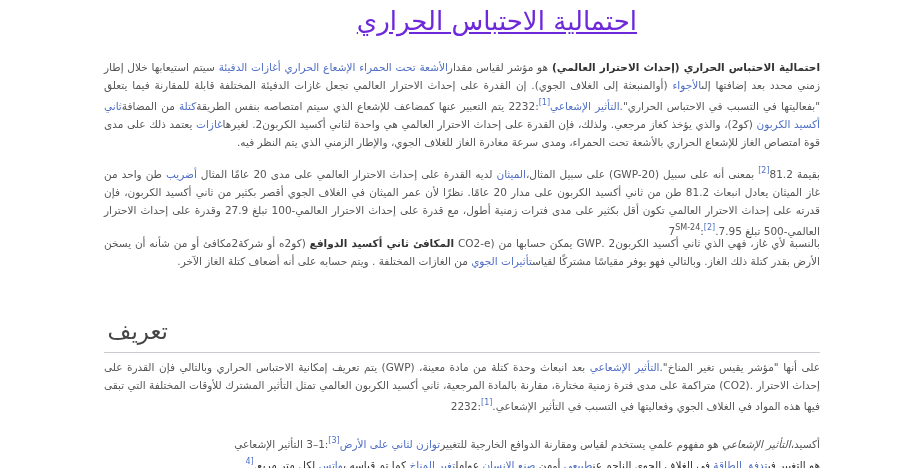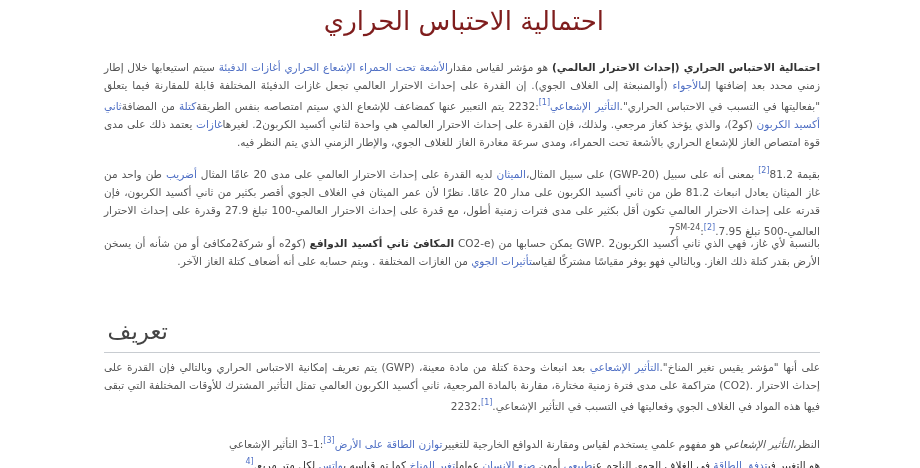--- a/index.html
+++ b/index.html
@@ -3,23 +3,23 @@
 <meta charset="utf-8">
 <style>
   html, body { margin: 0; padding: 0; background: #ffffff; }
   body {
     width: 920px; height: 468px; overflow: hidden; position: relative;
     font-family: "DejaVu Sans", sans-serif;
     color: #4a4a4a;
   }
   .page { position: absolute; left: 104px; top: 0; width: 716px; direction: rtl; }
   .title {
-    position: absolute; top: 6px; right: 216px;
+    position: absolute; top: 6px; right: 183px;
     font-family: "DejaVu Sans", sans-serif;
-    font-size: 26px; color: #7f1d1d; font-weight: normal; margin: 0;
+    font-size: 26px; color: #6d28d9; font-weight: normal; margin: 0; text-decoration: underline;
   }
   .para {
     position: absolute; right: 0; width: 716px;
     font-size: 10.5px; line-height: 18px; text-align: justify; margin: 0;
     color: #555;
   }
   .para b { color: #333; font-weight: bold; }
   .link { color: #4f6fc4; cursor: pointer; }
   .ref { color: #4f6fc4; font-size: 8px; vertical-align: super; cursor: pointer; }
   .p1 { top: 58px; }
@@ -53,16 +53,16 @@
   </p>
 
   <h2 class="section-title">تعريف</h2>
   <div class="section-rule"></div>
 
   <p class="para p4">
     <span>على أنها "مؤشر يقيس تغير المناخ".</span><a class="link">التأثير الإشعاعي</a><span> بعد انبعاث وحدة كتلة من مادة معينة، (GWP) يتم تعريف إمكانية الاحتباس الحراري وبالتالي فإن القدرة على إحداث الاحترار .(CO2) متراكمة على مدى فترة زمنية مختارة، مقارنة بالمادة المرجعية، ثاني أكسيد الكربون العالمي تمثل التأثير المشترك للأوقات المختلفة التي تبقى فيها هذه المواد في الغلاف الجوي وفعاليتها في التسبب في التأثير الإشعاعي.</span><sup class="ref">[1]</sup><span>:2232</span>
   </p>
 
   <p class="para p5">
-    <span>النظر،</span><i>التأثير الإشعاعي</i><span> هو مفهوم علمي يستخدم لقياس ومقارنة الدوافع الخارجية للتغيير</span><a class="link">توازن الطاقة على الأرض</a><sup class="ref">[3]</sup><span>:1–3 التأثير الإشعاعي</span><br>
+    <span>أكسيد،</span><i>التأثير الإشعاعي</i><span> هو مفهوم علمي يستخدم لقياس ومقارنة الدوافع الخارجية للتغيير</span><a class="link">توازن لثاني على الأرض</a><sup class="ref">[3]</sup><span>:1–3 التأثير الإشعاعي</span><br>
     <span class="l2">هو التغيير في</span><a class="link">تدفق الطاقة</a><span class="l2"> في الغلاف الجوي الناجم عن</span><a class="link">طبيعي</a><span class="l2"> أومن </span><a class="link">صنع الإنسان</a><span class="l2"> عوامل</span><a class="link">تغير المناخ</a><span class="l2"> كما تم قياسه ب</span><a class="link">واتس</a><span class="l2"> لكل متر مربع.</span><sup class="ref">[4</sup>
   </p>
 </div>
 
 </body></html>

